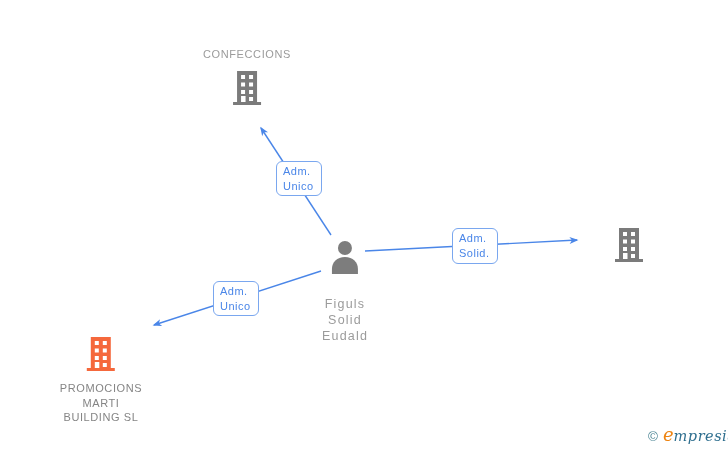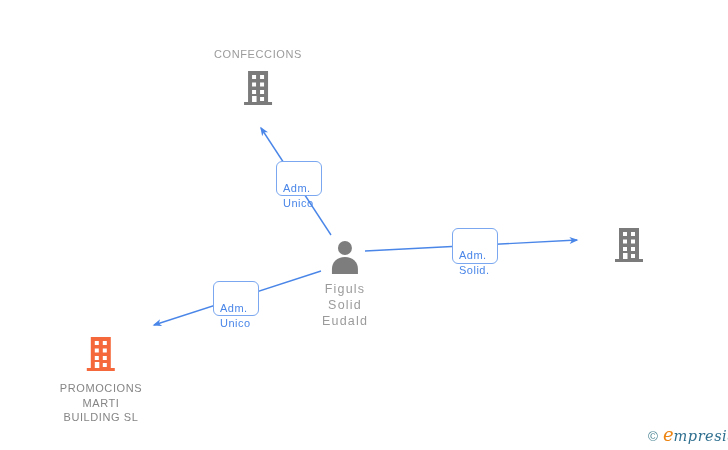--- a/index.html
+++ b/index.html
@@ -5,34 +5,34 @@
   html,body{margin:0;padding:0;background:#ffffff;}
   .canvas{
     position:relative;width:728px;height:450px;background:#ffffff;overflow:hidden;
     font-family:"Liberation Sans",sans-serif;
   }
   .links{position:absolute;left:0;top:0;width:728px;height:450px;z-index:1;}
   .rel-box{
     position:absolute;z-index:3;width:46px;height:35px;box-sizing:border-box;
     background:#ffffff;border:1.5px solid #7aa7ef;border-radius:6px;
     color:#4a86e8;font-size:11px;line-height:15px;letter-spacing:0.5px;
-    padding:19px 0 0 6px;
+    padding:2px 0 0 6px;
   }
   .node{
     position:absolute;z-index:2;transform:translateX(-50%);
     display:flex;flex-direction:column;align-items:center;
   }
   .co-name{
     font-size:11px;line-height:14.5px;letter-spacing:0.6px;color:#9b9b9b;
     text-align:center;white-space:nowrap;
   }
   .node.highlight .co-name{color:#858585;font-weight:normal;}
   .person-name{
     font-size:12.5px;line-height:16px;letter-spacing:1.2px;color:#9b9b9b;
-    text-align:center;white-space:nowrap;margin-top:7px;
+    text-align:center;white-space:nowrap;margin-top:22px;
   }
   .icon-building{color:#7b7b7b;display:block;margin-top:9px;}
   .node.icon-first .icon-building{margin-top:0;margin-bottom:10px;}
   .node.highlight .icon-building{color:#f5683c;}
   .icon-person{color:#7d7d7d;display:block;}
   .watermark{
     position:absolute;z-index:2;left:648px;top:426px;display:flex;align-items:baseline;
   }
   .wm-c{color:#4e8796;font-size:13.5px;margin-right:5px;}
   .wm-e{color:#ee8411;font-family:"DejaVu Serif",serif;font-style:italic;font-size:18px;line-height:18px;}
@@ -60,21 +60,21 @@
   </div>
   <div class="rel-box" style="left:452px;top:228px;height:36px;">
     <div>Adm.</div>
     <div>Solid.</div>
   </div>
   <div class="rel-box" style="left:213px;top:281px;">
     <div>Adm.</div>
     <div>Unico</div>
   </div>
 
-  <div class="node" style="left:258px;top:47px;">
+  <div class="node" style="left:247px;top:47px;">
     <div class="co-name">
       <div>CONFECCIONS</div>
     </div>
     <svg class="icon-building" width="30" height="34" viewBox="0 0 30 34">
       <rect x="1" y="31" width="28" height="3" fill="currentColor"></rect>
       <rect x="5" y="0" width="20" height="31" fill="currentColor"></rect>
       <g fill="#ffffff">
         <rect x="9" y="4" width="4" height="4"></rect>
           <rect x="17" y="4" width="4" height="4"></rect>
         <rect x="9" y="11.5" width="4" height="4"></rect>

